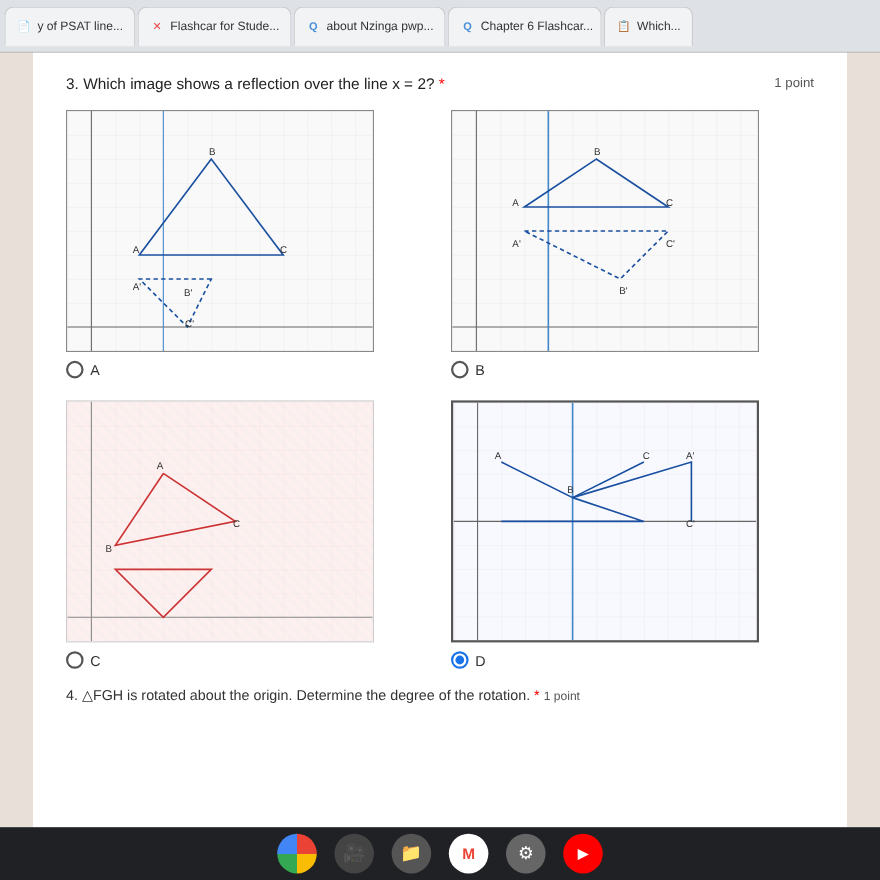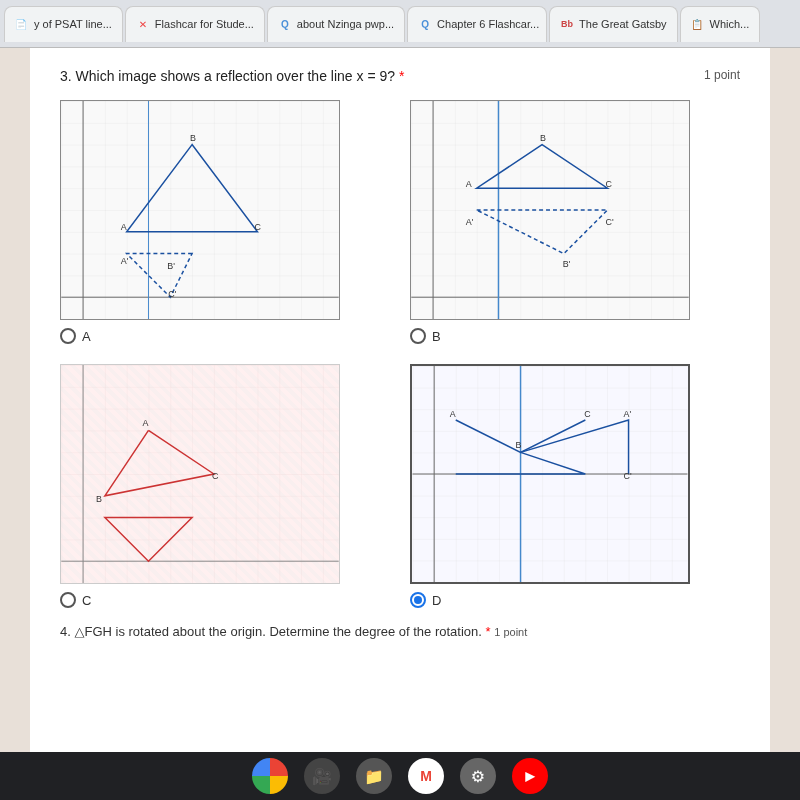--- a/index.html
+++ b/index.html
@@ -198,35 +198,31 @@
   </div>
   <div class="tab">
     <span class="tab-favicon" style="color:#4a90d9;font-weight:bold;">Q</span>
     <span>about Nzinga pwp...</span>
   </div>
   <div class="tab">
     <span class="tab-favicon" style="color:#4a90d9;font-weight:bold;">Q</span>
     <span>Chapter 6 Flashcar...</span>
   </div>
   <div class="tab">
-    <span class="tab-favicon" style="color:#c44;font-weight:bold;font-size:9px;">Bb</span>
-    <span>The Great Gatsby</span>
-  </div>
-  <div class="tab">
     <span class="tab-favicon">📋</span>
     <span>Which...</span>
   </div>
 </div>
 
 <div class="main-content">
 
   <div class="question">
     <span class="question-points">1 point</span>
     <span>3.</span>
-    <span> Which image shows a reflection over the line x = 9? </span>
+    <span> Which image shows a reflection over the line x = 2? </span>
     <span style="color:red;">*</span>
   </div>
 
   <div class="image-grid">
 
     <div class="image-option">
       <div class="graph-box">
         <svg viewBox="0 0 280 220">
 
           <defs>

